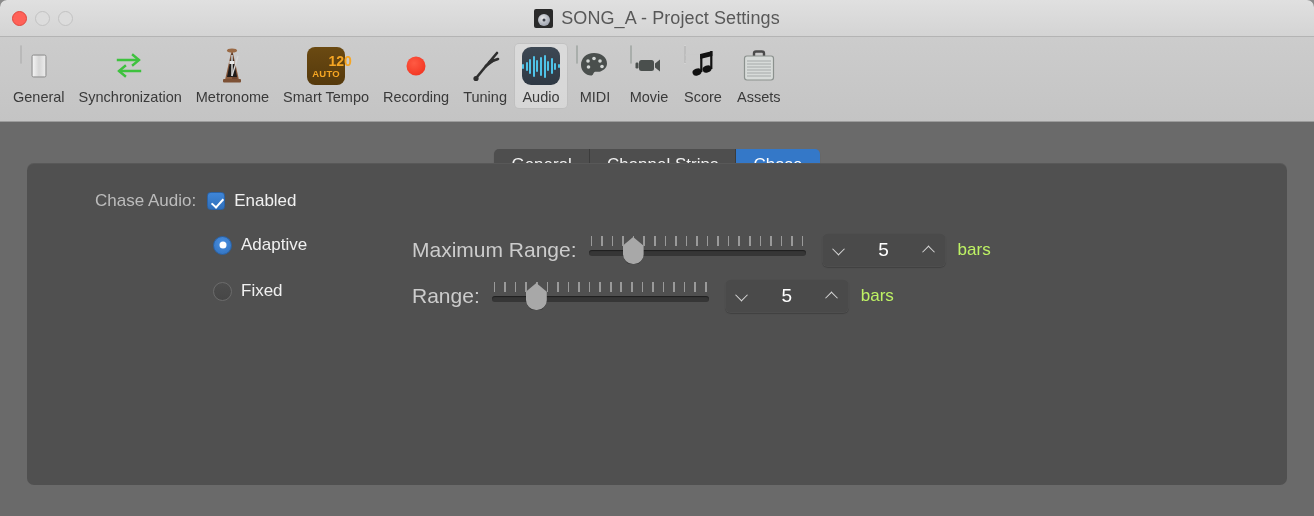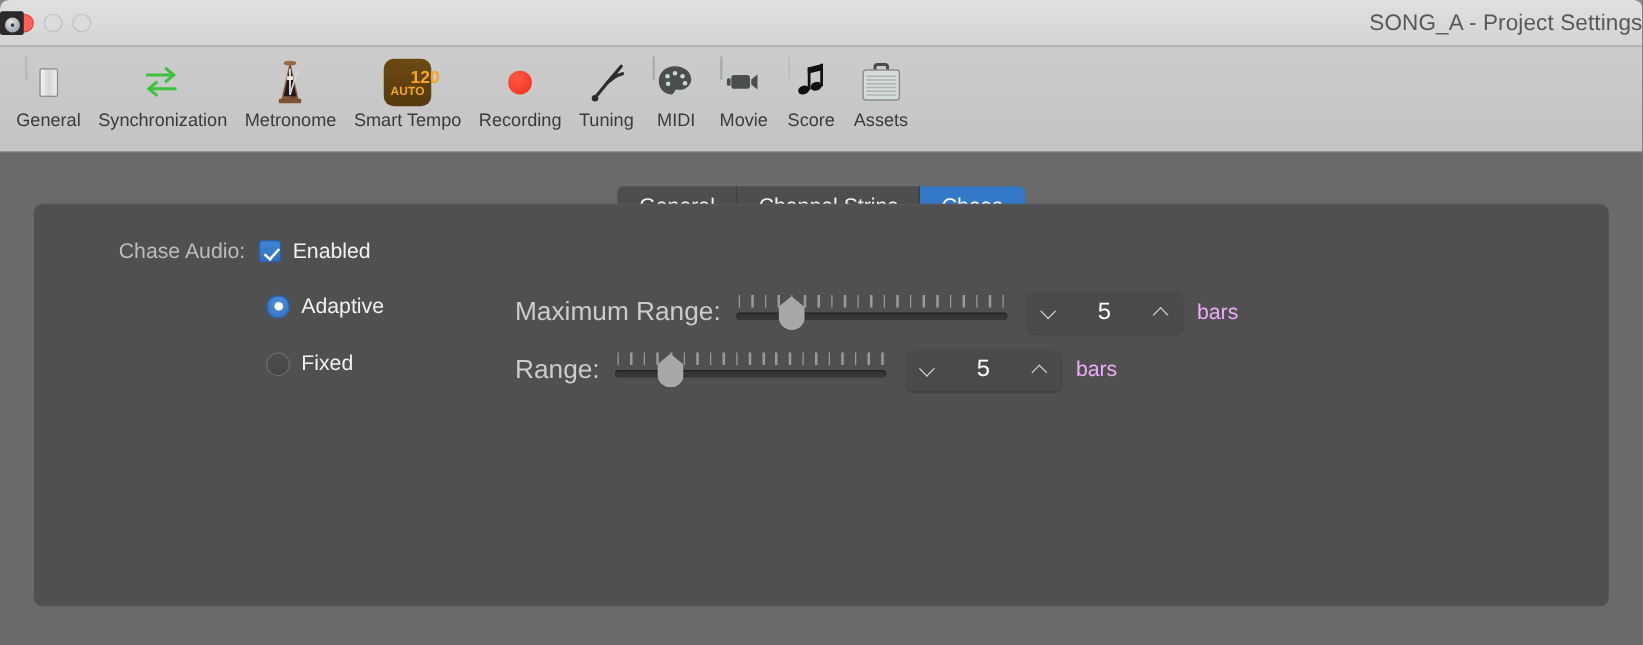--- a/index.html
+++ b/index.html
@@ -53,21 +53,21 @@
     background: #dcdcdc;
     border: 1px solid #c2c2c2;
   }
 
   .title-wrap {
     position: absolute;
     left: 0; right: 0;
     top: 0; bottom: 0;
     display: flex;
     align-items: center;
-    justify-content: space-between;
+    justify-content: center;
     gap: 8px;
     pointer-events: none;
   }
   .title-icon {
     width: 19px; height: 19px;
     border-radius: 2px;
     background: #2a2a2a;
     position: relative;
     flex: none;
     overflow: hidden;
@@ -461,21 +461,21 @@
 
   .step-value {
     flex: 1;
     text-align: center;
     font-size: 19px;
     color: #ffffff;
     line-height: 34px;
   }
   .unit {
     font-size: 17px;
-    color: #f0abfc;
+    color: #bef264;
     margin-left: 12px;
     white-space: nowrap;
   }
 </style>
 </head>
 <body>
 
 <div class="window">
 
   <div class="titlebar">
@@ -558,20 +558,38 @@
             <line x1="21" y1="20" x2="32" y2="7"></line>
             <line x1="21" y1="20" x2="29" y2="14"></line>
             <line x1="24.5" y1="16" x2="33" y2="13"></line>
           </g>
           <circle cx="11" cy="32.5" r="2.6" fill="#2e2e2e"></circle>
         </svg>
       </span>
       <span class="tb-label">Tuning</span>
     </div>
 
+    <div class="tb-item selected">
+      <span class="tb-icon">
+        <span class="ic-audio">
+          <i style="height:5px"></i>
+            <i style="height:9px"></i>
+            <i style="height:15px"></i>
+          <i style="height:21px"></i>
+            <i style="height:12px"></i>
+            <i style="height:19px"></i>
+          <i style="height:23px"></i>
+            <i style="height:10px"></i>
+            <i style="height:16px"></i>
+          <i style="height:7px"></i>
+            <i style="height:4px"></i>
+        </span>
+      </span>
+      <span class="tb-label">Audio</span>
+    </div>
 
     <div class="tb-item">
       <span class="tb-icon">
         <span class="ic-midi">
           <svg width="38" height="38" viewBox="0 0 38 38" style="position:absolute;left:0;top:0;">
             <path d="M19 7 C11 7 6 12.5 6 19 C6 25 11 29.5 16 29.5 C18.5 29.5 18 27 19.5 26 C21 25 23 26.5 25.5 25.5 C29.5 24 32 21 32 17.5 C32 11.5 26.5 7 19 7 Z" fill="#4a4f4d"></path>
             <circle cx="13" cy="15" r="1.8" fill="#d3d7d5"></circle>
             <circle cx="19" cy="12.5" r="1.8" fill="#d3d7d5"></circle>
             <circle cx="25" cy="15" r="1.8" fill="#d3d7d5"></circle>
             <circle cx="27" cy="20.5" r="1.8" fill="#d3d7d5"></circle>

